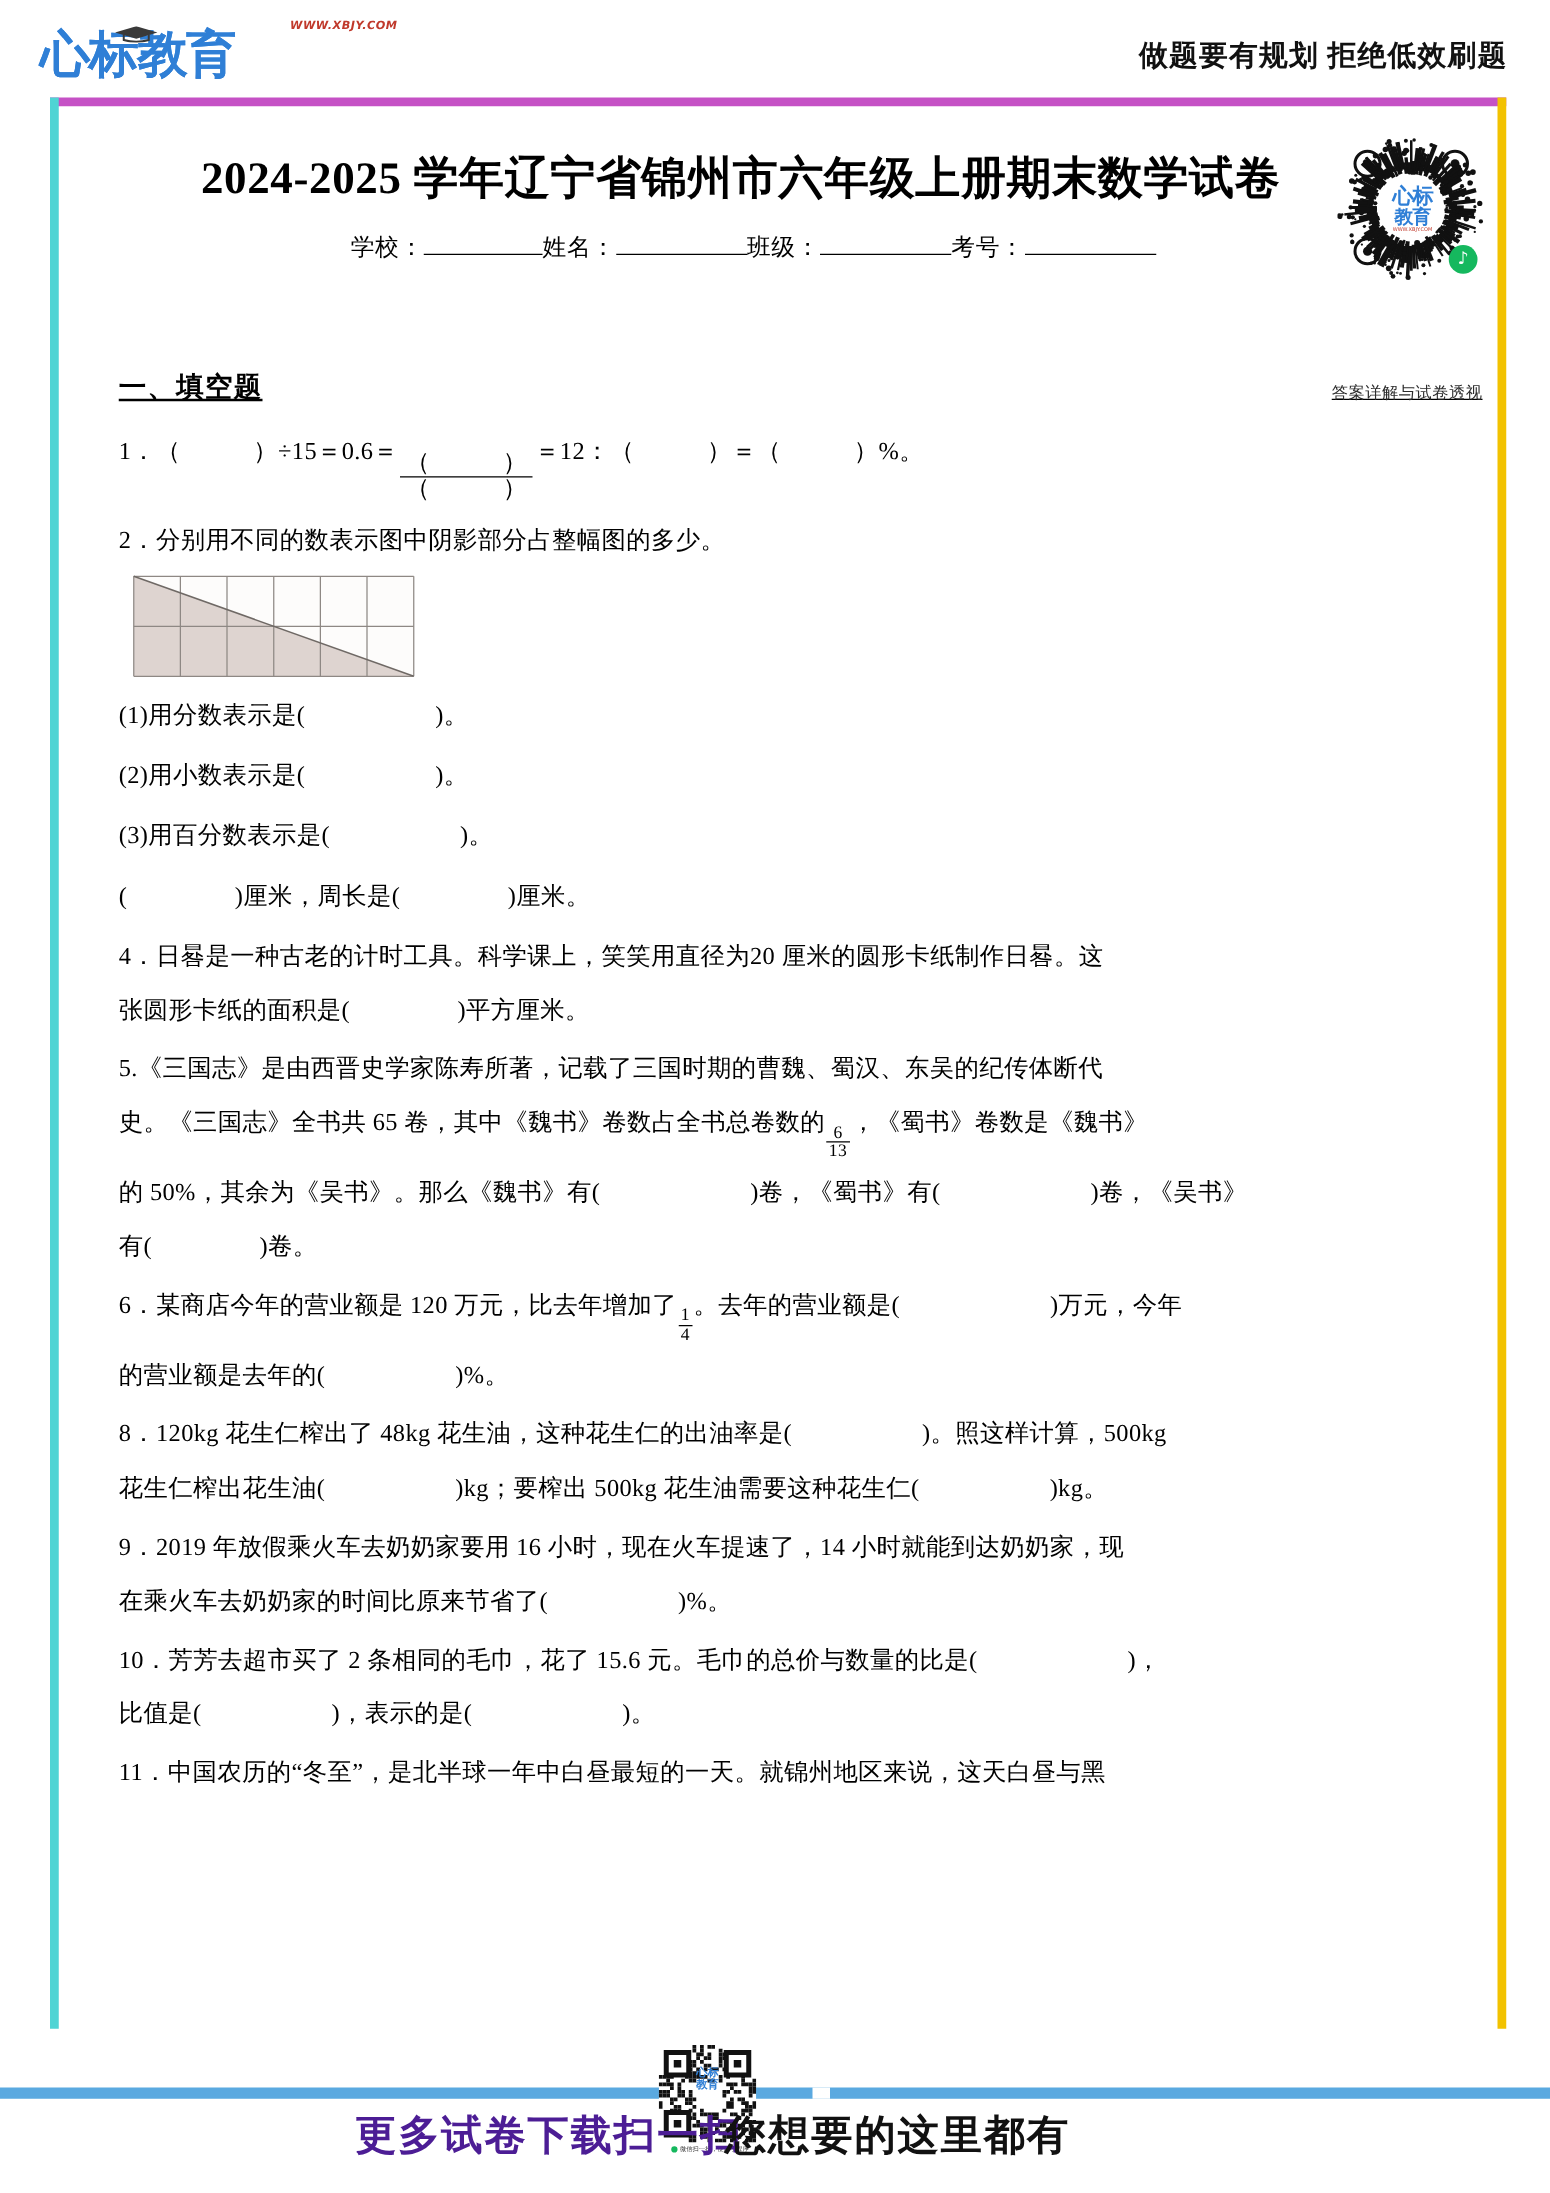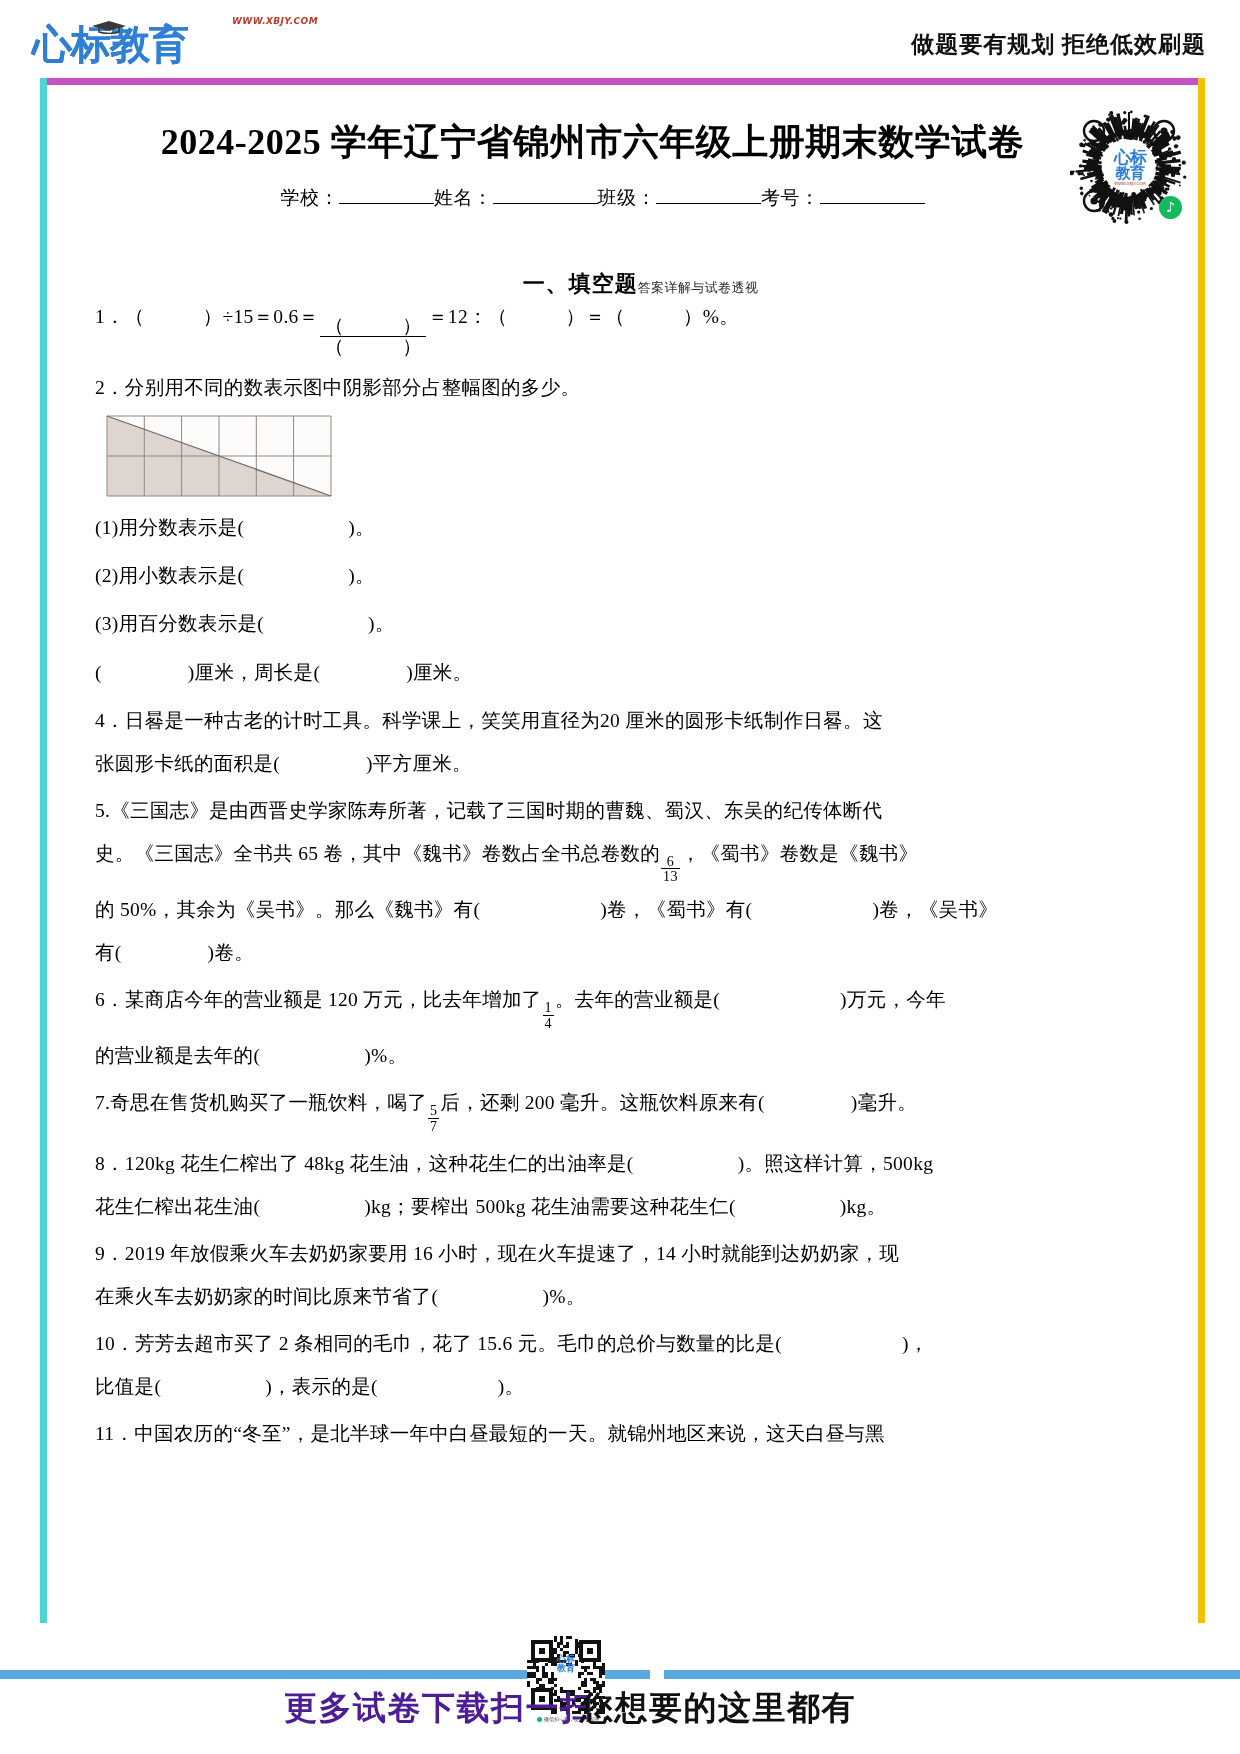--- a/index.html
+++ b/index.html
@@ -155,42 +155,43 @@
     font-family: "DejaVu Sans", sans-serif;
     font-size: 14px;
     line-height: 23px;
     text-align: center;
   }
 
   
   .section-row {
     display: flex;
     align-items: flex-end;
-    justify-content: center;
-    margin-top: 58px;
+    justify-content: space-between;
+    margin-top: 84px;
     padding: 0 12px 0 48px;
+    text-decoration: underline;
   }
   .section-title {
     font-family: "Liberation Serif", serif;
     font-size: 22px;
     font-weight: bold;
     letter-spacing: 1px;
   }
   .answer-link {
     font-family: "DejaVu Sans", "Liberation Sans", sans-serif;
     font-size: 13px;
     color: #2b2b2b;
     letter-spacing: 0.4px;
     padding-bottom: 2px;
   }
 
   
   .questions {
     padding: 0 22px 0 48px;
-    margin-top: 1px;
+    margin-top: 20px;
   }
   .q {
     font-size: 19.5px;
     line-height: 1.75;
     letter-spacing: 0.3px;
     margin-bottom: 13px;
     text-align: left;
   }
   .q.tight { margin-bottom: 9px; }
   .q-sub {
@@ -721,26 +722,20 @@
     <div class="q tight">
       <span>6．某商店今年的营业额是 120 万元，比去年增加了</span><span class="frac">
           <span class="num">1</span>
           <span class="den">4</span>
         </span><span>。去年的营业额是(</span><span class="gap-xl"></span><span>)万元，今年</span>
     </div>
     <div class="q">
       <span>的营业额是去年的(</span><span class="gap-l"></span><span>)%。</span>
     </div>
 
-    <div class="q">
-      <span>7.奇思在售货机购买了一瓶饮料，喝了</span><span class="frac">
-          <span class="num">5</span>
-          <span class="den">7</span>
-        </span><span>后，还剩 200 毫升。这瓶饮料原来有(</span><span class="gap-m"></span><span>)毫升。</span>
-    </div>
 
     <div class="q tight">
       <span>8．120kg 花生仁榨出了 48kg 花生油，这种花生仁的出油率是(</span><span class="gap-l"></span><span>)。照这样计算，500kg</span>
     </div>
     <div class="q">
       <span>花生仁榨出花生油(</span><span class="gap-l"></span><span>)kg；要榨出 500kg 花生油需要这种花生仁(</span><span class="gap-l"></span><span>)kg。</span>
     </div>
 
     <div class="q tight">
       <span>9．2019 年放假乘火车去奶奶家要用 16 小时，现在火车提速了，14 小时就能到达奶奶家，现</span>

